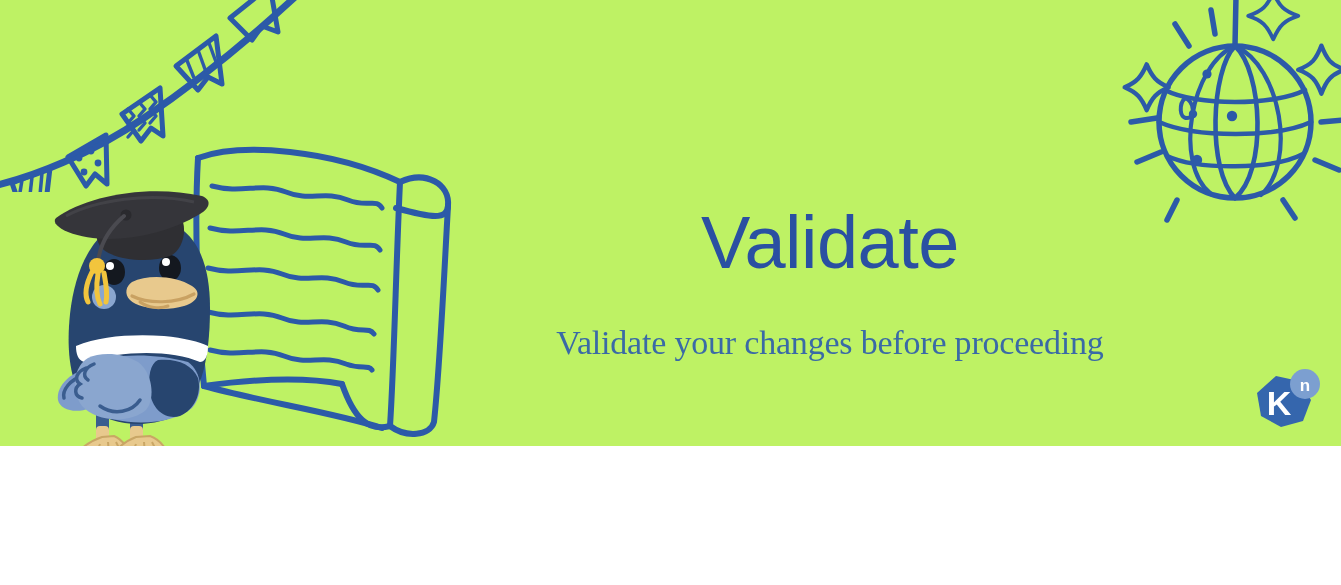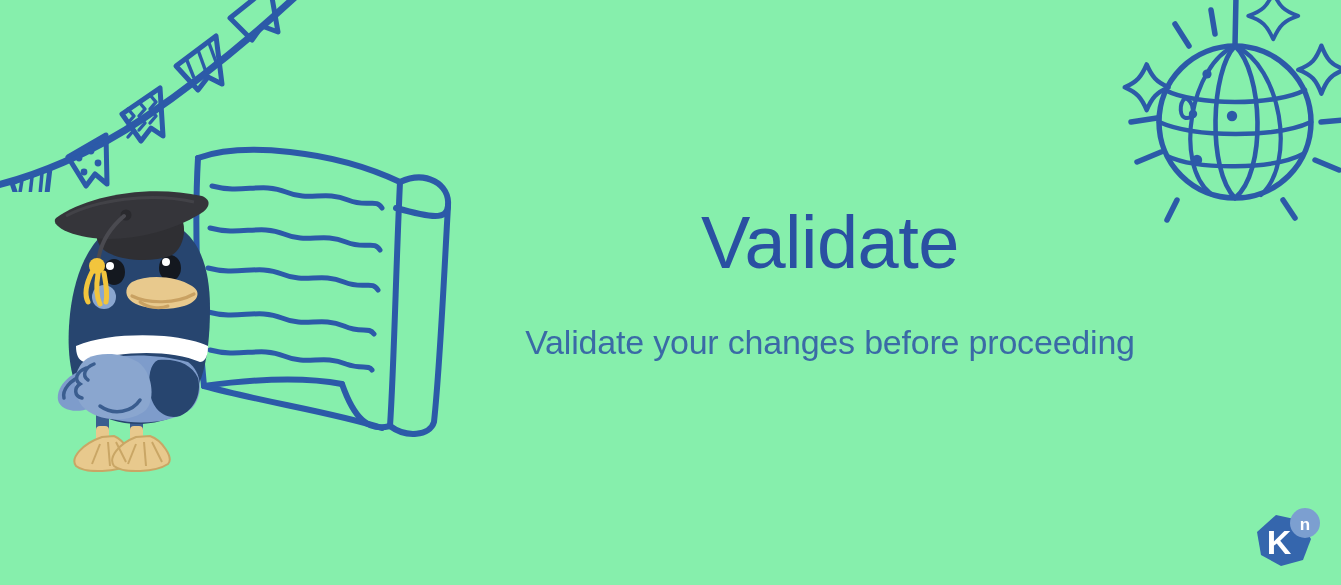--- a/index.html
+++ b/index.html
@@ -7,22 +7,22 @@
     margin: 0;
     padding: 0;
     background: #ffffff;
   }
   body {
     font-family: "Liberation Sans", sans-serif;
   }
   #stage {
     position: relative;
     width: 1341px;
-    height: 585px;
-    background: #86efac;
+    height: 446px;
+    background: #bef264;
     overflow: hidden;
   }
 
   
   .corner-art {
     position: absolute;
     pointer-events: none;
   }
   #bunting-art {
     left: -6px;
@@ -73,21 +73,21 @@
     font-family: "Liberation Sans", sans-serif;
     font-size: 74px;
     font-weight: 400;
     line-height: 1.02;
     letter-spacing: -0.5px;
     color: #2a50a2;
     white-space: nowrap;
   }
   #page-subtitle {
     margin: 44px 0 0 0;
-    font-family: Liberation Sans, sans-serif;
+    font-family: Liberation Serif, serif;
     font-size: 34px;
     font-weight: 400;
     line-height: 1.1;
     letter-spacing: -0.2px;
     color: #3a6aa6;
     white-space: nowrap;
   }
 
   
   #brand-logo {

